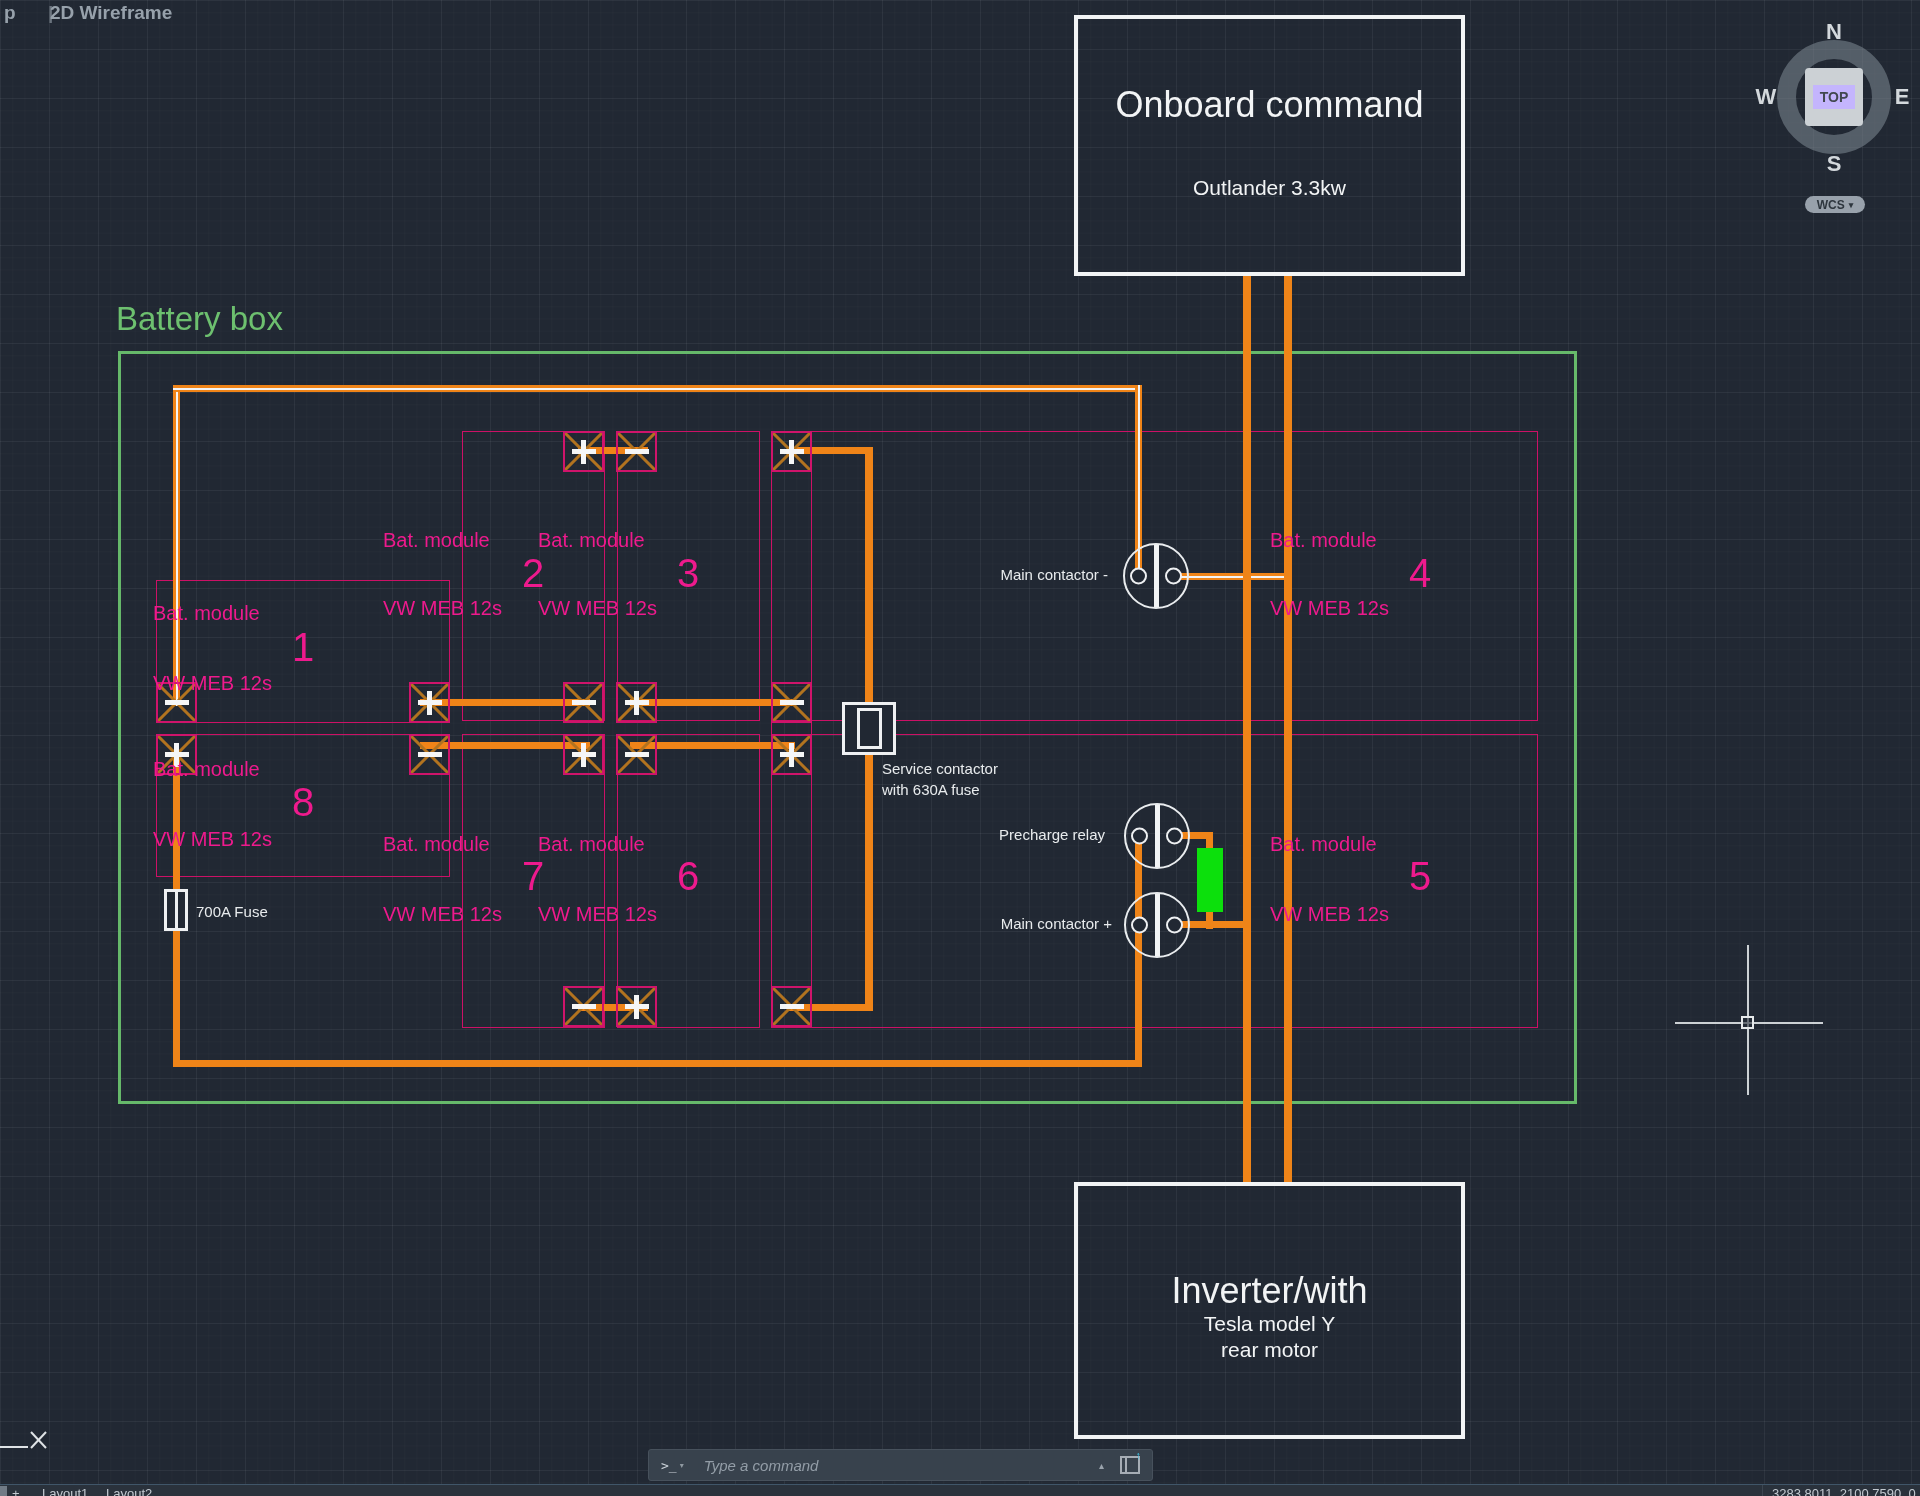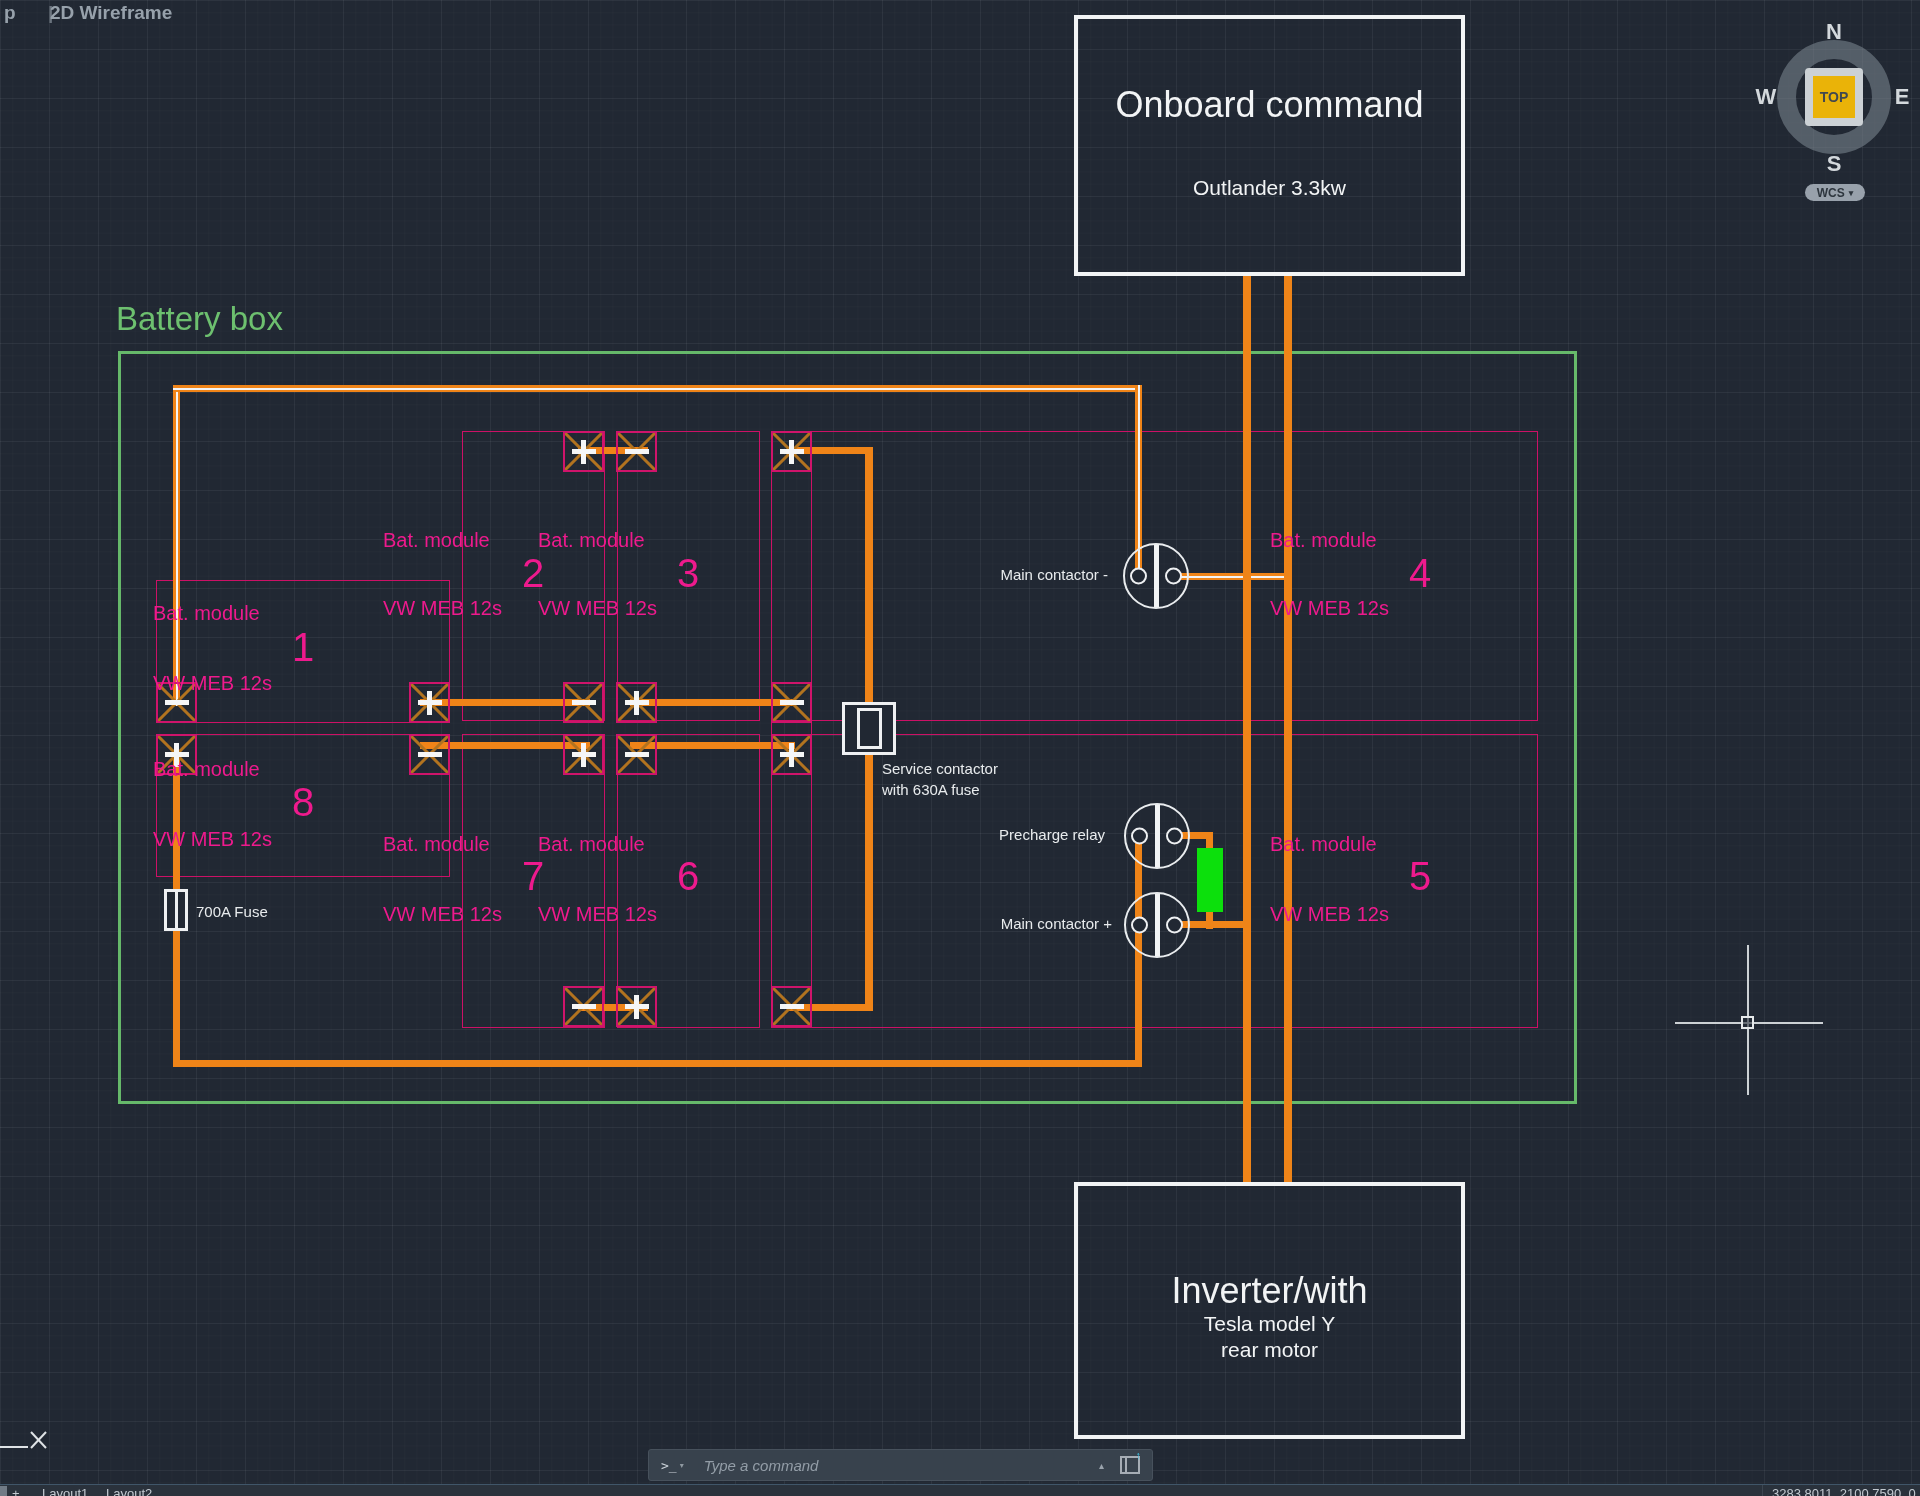--- a/index.html
+++ b/index.html
@@ -51,21 +51,21 @@
   .mod-label,.mod-spec{width:300px;margin-left:-150px;text-align:left;color:#ee1a8d;font-size:20px;z-index:10;}
   .mod-num{width:300px;margin-left:-150px;text-align:center;color:#ee1a8d;font-size:40px;z-index:10;}
   .boxtitle{width:391px;text-align:center;color:#f2f4f5;font-size:36px;z-index:10;}
   .boxsub{width:391px;text-align:center;color:#f2f4f5;font-size:21px;z-index:10;}
   .greentitle{color:#6dc06f;font-size:33px;z-index:10;}
   
   .vcube{z-index:25;}
   .vc-ring{position:absolute;left:0;top:0;width:114px;height:114px;border-radius:50%;border:19px solid rgba(128,138,148,0.55);box-sizing:border-box;cursor:pointer;}
   .vc-letter{position:absolute;color:#d3d8dc;font-size:22px;font-weight:bold;transform:translate(-50%,-50%);cursor:pointer;z-index:26;}
   .vc-face{position:absolute;left:28px;top:28px;width:58px;height:58px;background:#ccd1d5;border-radius:4px;z-index:27;cursor:pointer;display:flex;align-items:center;justify-content:center;}
-  .vc-face-inner{width:42px;height:42px;background:#eab308;display:flex;align-items:center;justify-content:center;color:#41484f;font-size:14px;font-weight:bold;}
+  .vc-face-inner{width:42px;height:24px;background:#c4b5fd;display:flex;align-items:center;justify-content:center;color:#41484f;font-size:14px;font-weight:bold;}
   .wcs-pill{display:flex;align-items:center;justify-content:center;gap:4px;width:60px;height:17px;border-radius:9px;background:#98a1ab;color:#2e363e;font-size:12px;font-weight:bold;z-index:25;cursor:pointer;}
   .wcs-pill .chev{font-size:9px;}
   
   .xhair{z-index:30;pointer-events:none;}
   .xh-line{position:absolute;background:#dfe3e6;opacity:0.9;}
   .xh-box{position:absolute;width:13px;height:13px;border:2px solid #e6e9eb;background:rgba(33,40,51,0.6);box-sizing:border-box;}
   
   .cmdbar{left:648px;top:1449px;width:505px;height:32px;background:#38424d;border:1px solid #47515c;border-radius:3px;z-index:22;display:flex;align-items:center;box-sizing:border-box;}
   .cmd-prompt{color:#ccd3da;font-family:"DejaVu Sans Mono", monospace;font-size:13px;margin-left:12px;}
   .cmd-caret{color:#8f98a1;font-size:8px;margin-left:3px;}
@@ -256,21 +256,21 @@
   <div class="abs vcube" style="left:1777px;top:40px;width:114px;height:114px">
     <div class="vc-ring"></div>
     <span class="vc-letter" style="left:57px;top:-8px">N</span>
     <span class="vc-letter" style="left:57px;top:124px">S</span>
     <span class="vc-letter" style="left:-11px;top:57px">W</span>
     <span class="vc-letter" style="left:125px;top:57px">E</span>
     <div class="vc-face">
       <div class="vc-face-inner">TOP</div>
     </div>
   </div>
-  <div class="abs wcs-pill" style="left:1805px;top:184px">
+  <div class="abs wcs-pill" style="left:1805px;top:196px">
     <span>WCS</span>
     <span class="chev">▾</span>
   </div>
 
   <div class="abs xhair">
     <span class="xh-line" style="left:1675px;top:1022px;width:148px;height:2px"></span>
     <span class="xh-line" style="left:1747px;top:945px;width:2px;height:150px"></span>
     <span class="xh-box" style="left:1741px;top:1016px"></span>
   </div>
 

